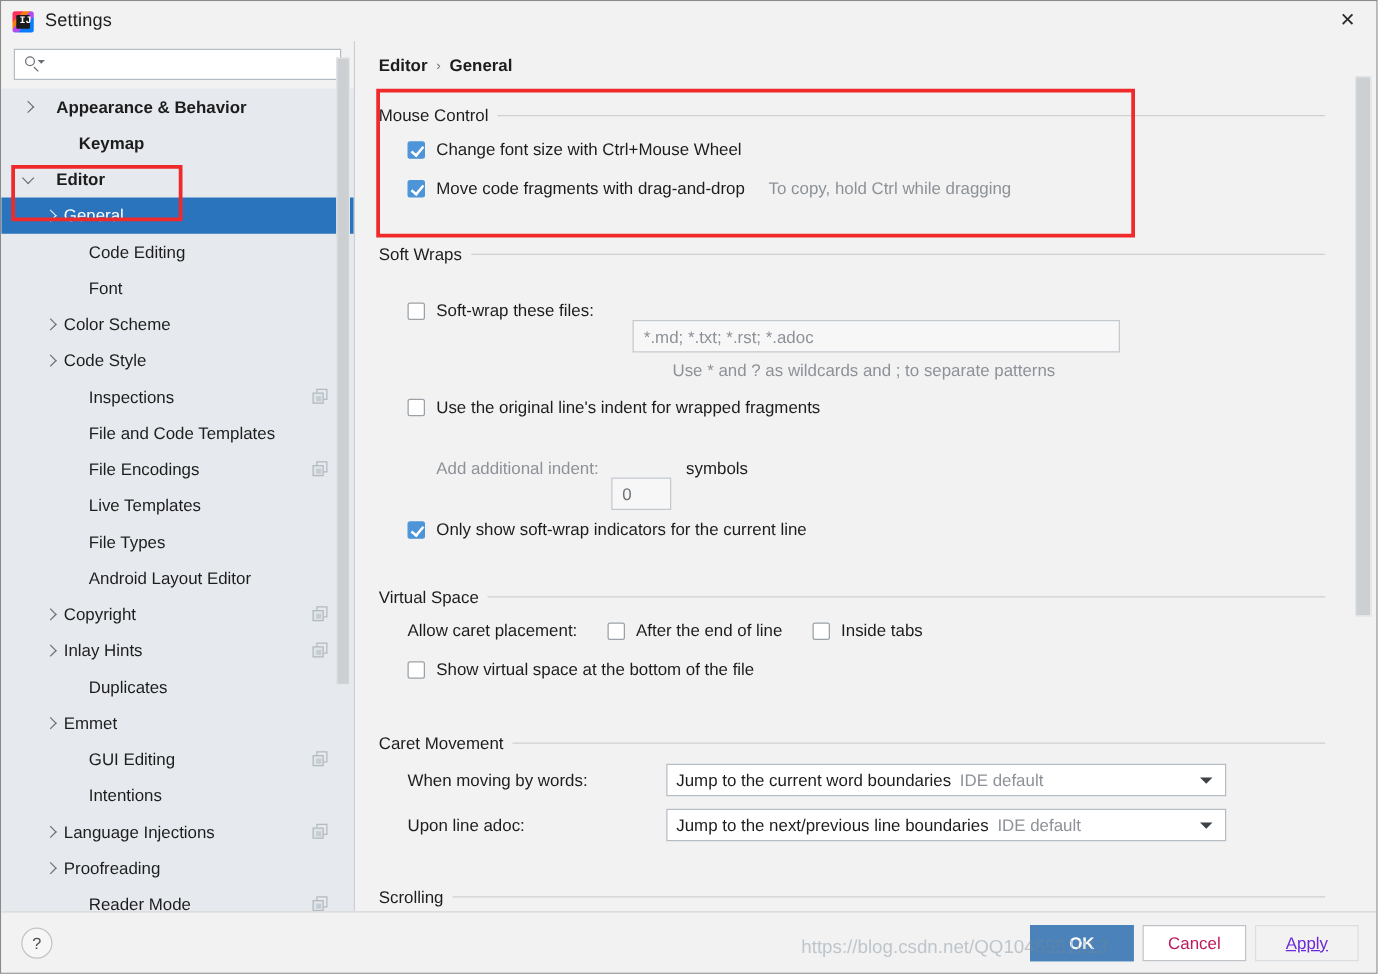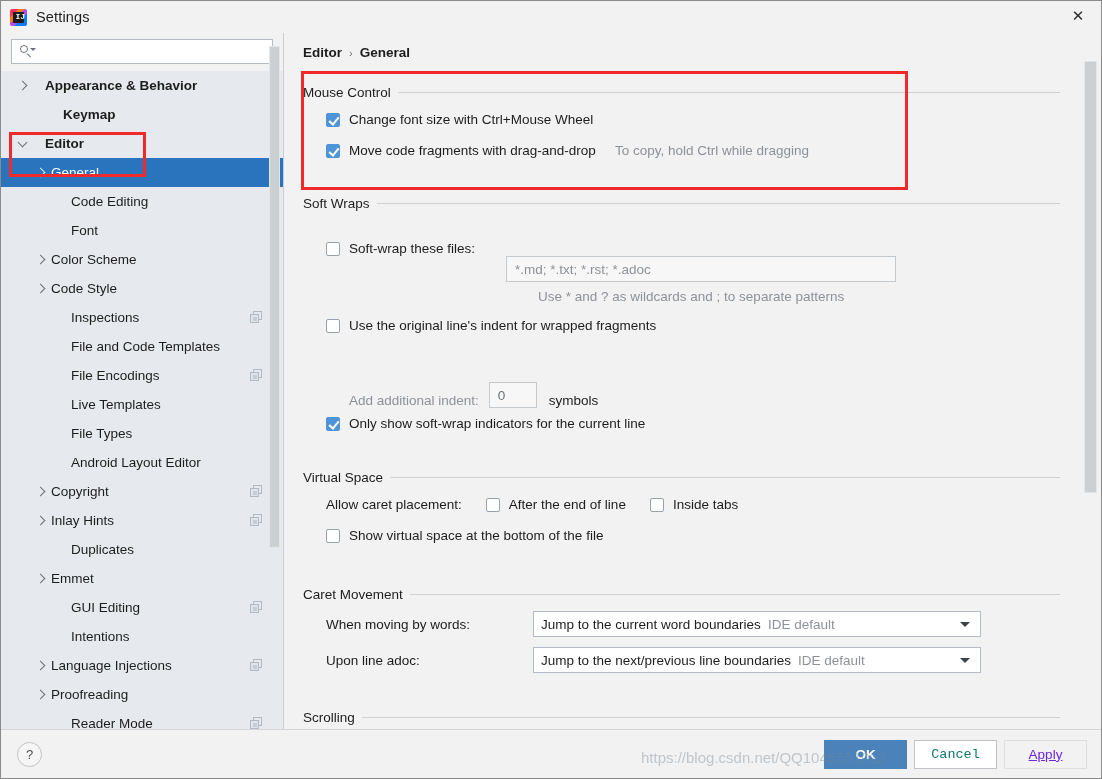--- a/index.html
+++ b/index.html
@@ -265,21 +265,21 @@
     height: 1px;
     background: #d0d0d0;
   }
 
   .row {
     display: flex;
     align-items: center;
     min-height: 31px;
   }
   .indent { padding-left: 23px; }
-  .indent2 { padding-left: 46px; align-items: flex-end; }
+  .indent2 { padding-left: 46px; }
 
   .cb {
     width: 14px; height: 14px;
     box-sizing: border-box;
     flex: none;
     margin-right: 9px;
     position: relative;
     border-radius: 2px;
   }
   .cb.off {
@@ -420,23 +420,22 @@
     padding: 0 12px;
   }
   .btn.primary {
     background: #4a82b9;
     color: #ffffff;
     border: 1px solid #4a82b9;
     font-weight: bold;
   }
   .btn.normal {
     background: #ffffff;
-    color: #0f766e;
+    color: #be185d;
     border: 1px solid #c0c4c8;
-    font-family: Liberation Mono, monospace;
   }
   .btn.disabled {
     background: #f2f2f2;
     color: #6d28d9;
     border: 1px solid #dcdfe2;
     text-decoration: underline;
   }
 
   .watermark {
     position: absolute;

